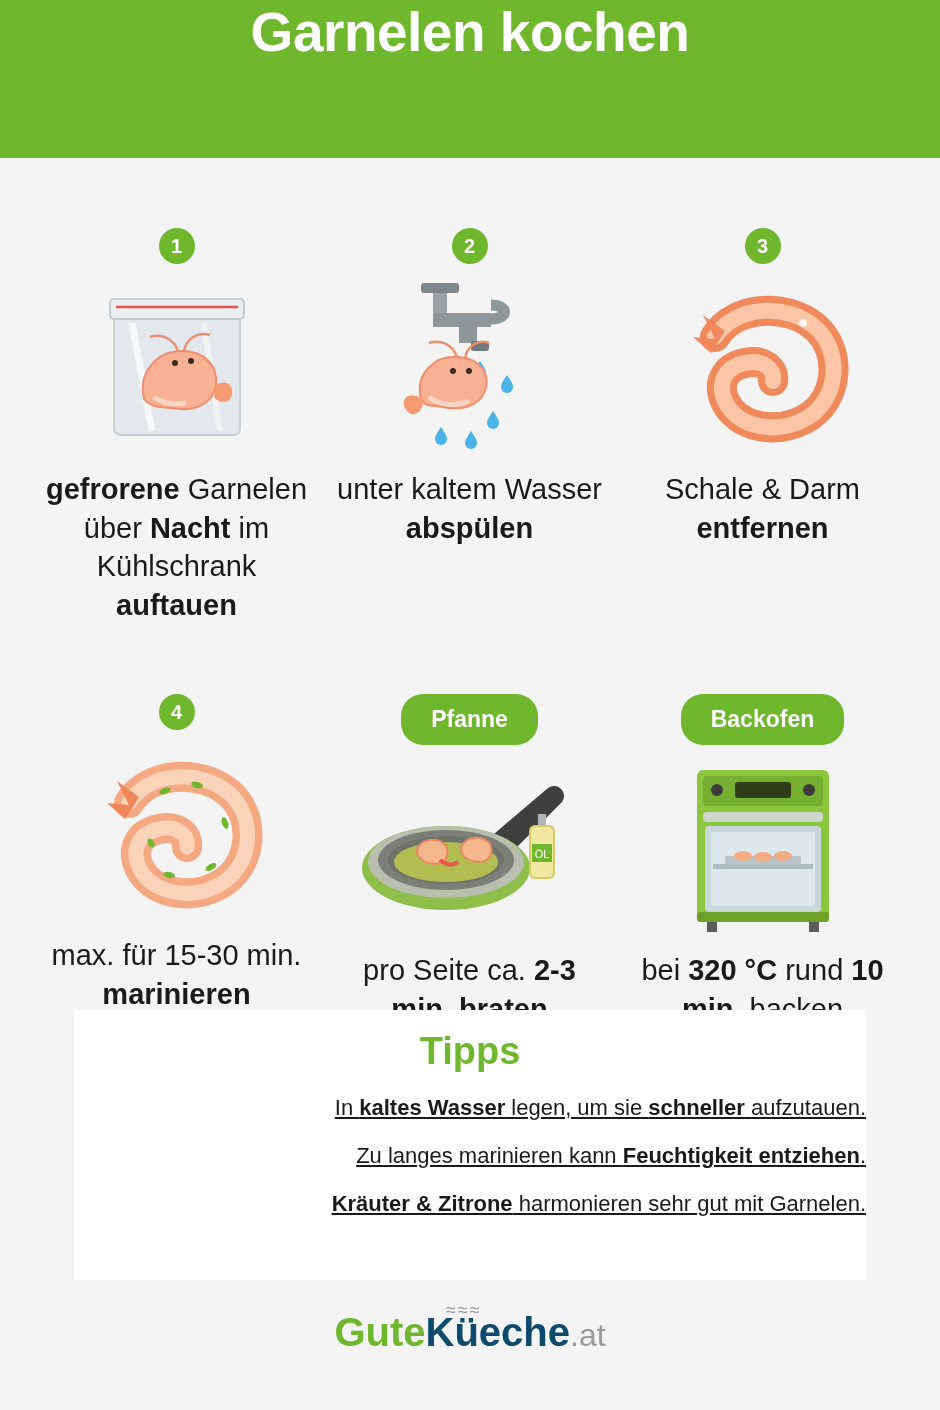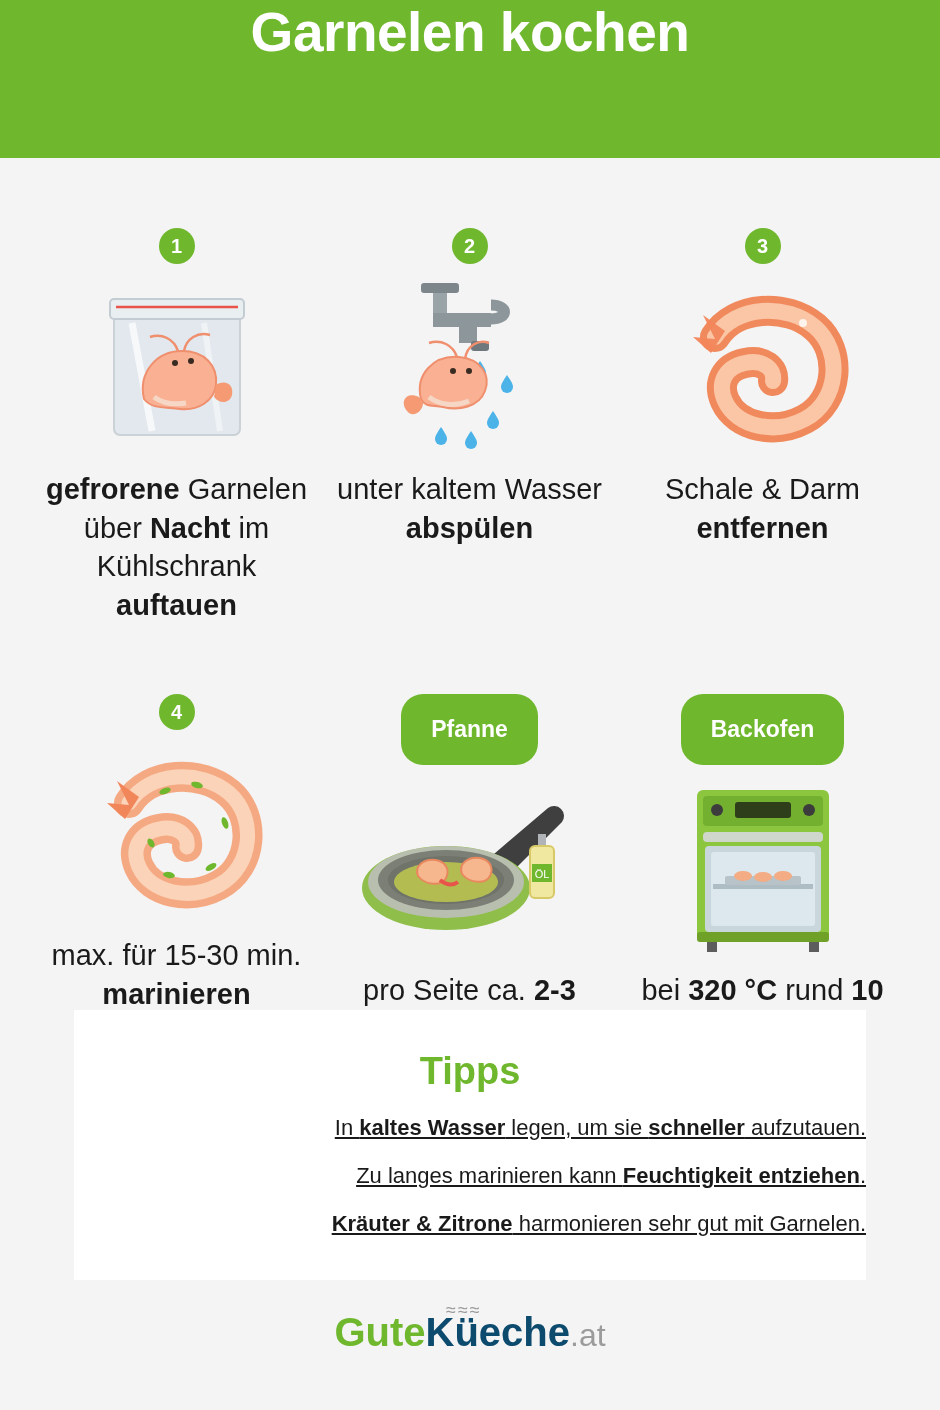--- a/index.html
+++ b/index.html
@@ -54,21 +54,21 @@
     display: flex;
     align-items: center;
     justify-content: center;
     margin-top: 70px;
   }
   .pill {
     background: #6fb72d;
     color: #fff;
     font-size: 23px;
     font-weight: bold;
-    padding: 22px 30px;
+    padding: 12px 30px;
     border-radius: 22px;
     margin-top: 70px;
   }
   .art {
     height: 180px;
     width: 230px;
     margin-top: 12px;
     display: flex;
     align-items: center;
     justify-content: center;
@@ -89,21 +89,21 @@
     top: 1010px;
     width: 792px;
     height: 270px;
     background: #ffffff;
   }
   .tips h2 {
     text-align: center;
     color: #6fb72d;
     font-size: 38px;
     font-weight: bold;
-    margin-top: 40px;
+    margin-top: 20px;
   }
   .tips .line {
     text-align: right;
     font-size: 22px;
     color: #1a1a1a;
     margin-top: 22px;
     text-decoration: underline;
   }
   
   .logo {

